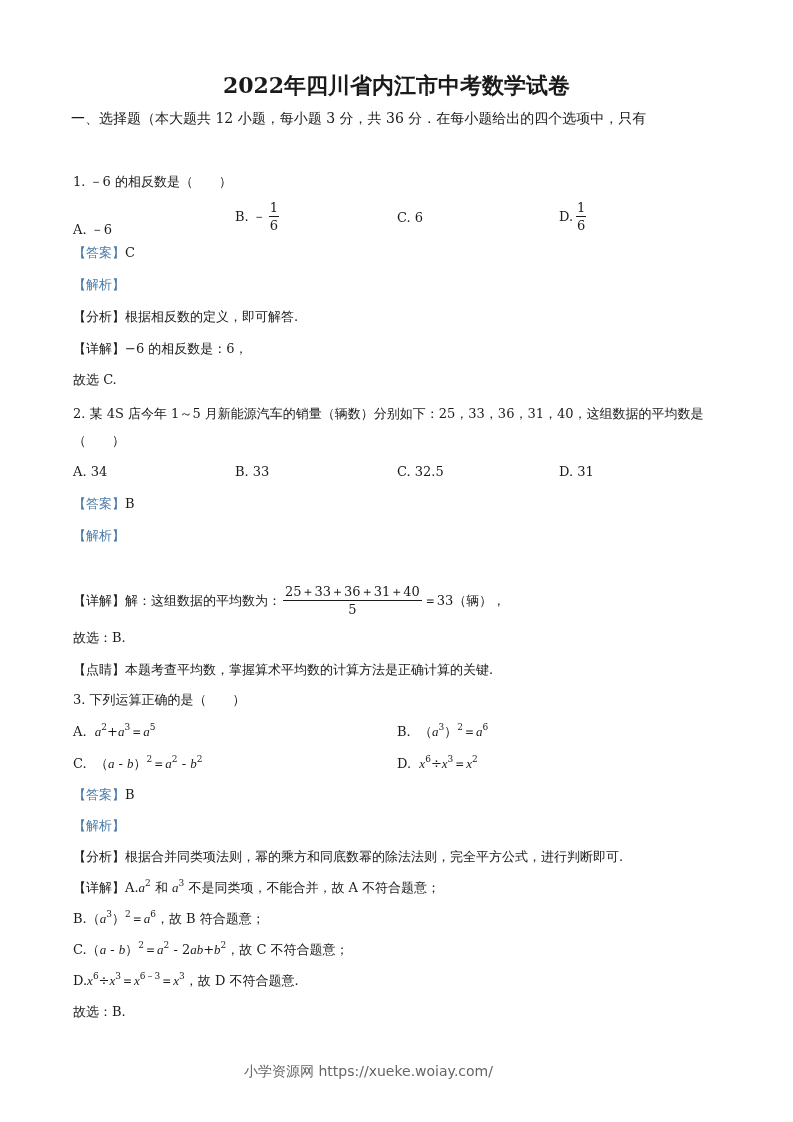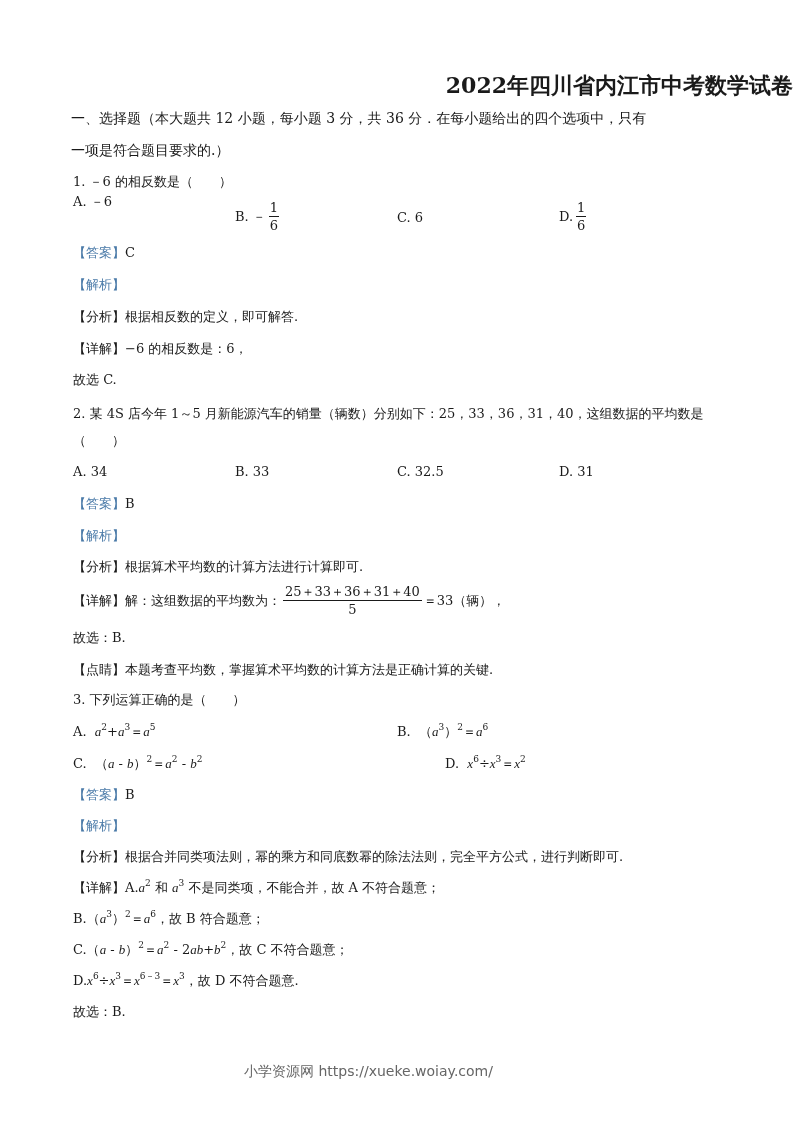--- a/index.html
+++ b/index.html
@@ -1,19 +1,19 @@
 <!DOCTYPE html>
 <html><head>
   <meta charset="utf-8">
   <style>
     html, body { margin: 0; padding: 0; background: #ffffff; }
     body { width: 793px; height: 1122px; position: relative; overflow: hidden;
       font-family: "DejaVu Serif", "Liberation Serif", serif; color: #1a1a1a; }
     .page { position: absolute; left: 0; top: 0; width: 793px; height: 1122px; }
-    .title { position: absolute; left: 0; width: 793px; top: 71px; text-align: right;
+    .title { position: absolute; left: 0; width: 793px; top: 71px; text-align: center;
       font-size: 22px; font-weight: bold; font-family: "DejaVu Serif", "Liberation Serif", serif; letter-spacing: 0px; }
     .section { position: absolute; left: 71px; width: 660px; font-size: 14px; font-weight: normal; line-height: 32px; }
     .line { position: absolute; left: 73px; font-size: 13px; white-space: nowrap; line-height: 20px; }
     .opt { position: absolute; font-size: 13px; white-space: nowrap; line-height: 20px; }
     .tag { color: #4a7aa8; }
     .frac { display: inline-block; vertical-align: middle; text-align: center; margin: 0 3px; }
     .frac .num { display: block; border-bottom: 1px solid #1a1a1a; padding: 0 1px; line-height: 16px; }
     .frac .den { display: block; line-height: 18px; }
     i { font-family: "Liberation Serif", "DejaVu Serif", serif; }
     sup { font-size: 9px; vertical-align: 6px; line-height: 0; }
@@ -21,25 +21,24 @@
       font-family: "DejaVu Sans", "Liberation Sans", sans-serif; font-size: 14px; color: #666666; }
   </style>
 </head>
 <body>
 
 <div class="page">
 
   <div class="title">2022年四川省内江市中考数学试卷</div>
 
   <div class="section" style="top:102px;">一、选择题（本大题共 12 小题，每小题 3 分，共 36 分．在每小题给出的四个选项中，只有</div>
-  <div class="section" style="top:134px;">一项是符合题目要求的.）</div>
 
   <div class="line" style="top:172px;">1. －6 的相反数是（　　）</div>
 
-  <div class="opt" style="left:73px; top:192px;">A.  －6</div>
+  <div class="opt" style="left:73px; top:220px;">A.  －6</div>
   <div class="opt" style="left:235px; top:200px;">
     <span>B.  －</span><span class="frac"><span class="num">1</span><span class="den">6</span></span>
   </div>
   <div class="opt" style="left:397px; top:208px;">C. 6</div>
   <div class="opt" style="left:559px; top:200px;">
     <span>D.</span><span class="frac"><span class="num">1</span><span class="den">6</span></span>
   </div>
 
   <div class="line" style="top:243px;"><span class="tag">【答案】</span><span>C</span></div>
   <div class="line" style="top:275px;"><span class="tag">【解析】</span></div>
@@ -50,33 +49,32 @@
   <div class="line" style="top:404px;text-align:right;">2. 某 4S 店今年 1～5 月新能源汽车的销量（辆数）分别如下：25，33，36，31，40，这组数据的平均数是</div>
   <div class="line" style="top:431px;">（　　）</div>
 
   <div class="opt" style="left:73px; top:462px;">A. 34</div>
   <div class="opt" style="left:235px; top:462px;">B. 33</div>
   <div class="opt" style="left:397px; top:462px;">C. 32.5</div>
   <div class="opt" style="left:559px; top:462px;text-align:right;">D. 31</div>
 
   <div class="line" style="top:494px;"><span class="tag">【答案】</span><span>B</span></div>
   <div class="line" style="top:526px;"><span class="tag">【解析】</span></div>
-  <div class="line" style="top:557px;"><span>【分析】</span><span>根据算术平均数的计算方法进行计算即可.</span></div>
   <div class="line" style="top:584px;">
     <span>【详解】</span><span>解：这组数据的平均数为：</span><span class="frac" style="margin:0 2px;"><span class="num" style="padding:0 2px;">25＋33＋36＋31＋40</span><span class="den">5</span></span><span>＝33（辆），</span>
   </div>
   <div class="line" style="top:628px;">故选：B.</div>
   <div class="line" style="top:660px;"><span>【点睛】</span><span>本题考查平均数，掌握算术平均数的计算方法是正确计算的关键.</span></div>
 
   <div class="line" style="top:690px;">3. 下列运算正确的是（　　）</div>
 
   <div class="opt" style="left:73px; top:722px;"><span>A.</span>&nbsp;&nbsp;<i>a</i><sup>2</sup>+<i>a</i><sup>3</sup>＝<i>a</i><sup>5</sup></div>
   <div class="opt" style="left:397px; top:722px;"><span>B.</span>&nbsp;&nbsp;（<i>a</i><sup>3</sup>）<sup>2</sup>＝<i>a</i><sup>6</sup></div>
   <div class="opt" style="left:73px; top:754px;"><span>C.</span>&nbsp;&nbsp;（<i>a</i> - <i>b</i>）<sup>2</sup>＝<i>a</i><sup>2</sup> - <i>b</i><sup>2</sup></div>
-  <div class="opt" style="left:397px; top:754px;margin-left:48px;"><span>D.</span>&nbsp;&nbsp;<i>x</i><sup>6</sup>÷<i>x</i><sup>3</sup>＝<i>x</i><sup>2</sup></div>
+  <div class="opt" style="left:397px; top:754px;"><span>D.</span>&nbsp;&nbsp;<i>x</i><sup>6</sup>÷<i>x</i><sup>3</sup>＝<i>x</i><sup>2</sup></div>
 
   <div class="line" style="top:785px;"><span class="tag">【答案】</span><span>B</span></div>
   <div class="line" style="top:816px;"><span class="tag">【解析】</span></div>
   <div class="line" style="top:847px;"><span>【分析】</span><span>根据合并同类项法则，幂的乘方和同底数幂的除法法则，完全平方公式，进行判断即可.</span></div>
   <div class="line" style="top:878px;"><span>【详解】</span>A.<i>a</i><sup>2</sup> 和 <i>a</i><sup>3</sup> <span>不是同类项，不能合并，故 A 不符合题意；</span></div>
   <div class="line" style="top:909px;">B.（<i>a</i><sup>3</sup>）<sup>2</sup>＝<i>a</i><sup>6</sup><span>，故 B 符合题意；</span></div>
   <div class="line" style="top:940px;">C.（<i>a</i> - <i>b</i>）<sup>2</sup>＝<i>a</i><sup>2</sup> - 2<i>ab</i>+<i>b</i><sup>2</sup><span>，故 C 不符合题意；</span></div>
   <div class="line" style="top:971px;text-align:center;">D.<i>x</i><sup>6</sup>÷<i>x</i><sup>3</sup>＝<i>x</i><sup>6－3</sup>＝<i>x</i><sup>3</sup><span>，故 D 不符合题意.</span></div>
   <div class="line" style="top:1002px;">故选：B.</div>
 

